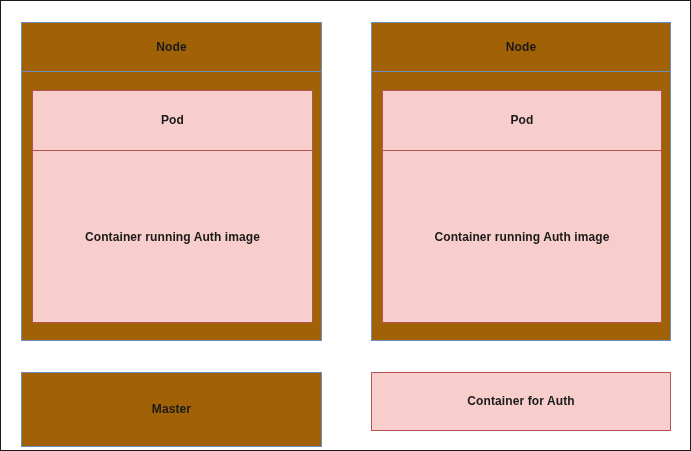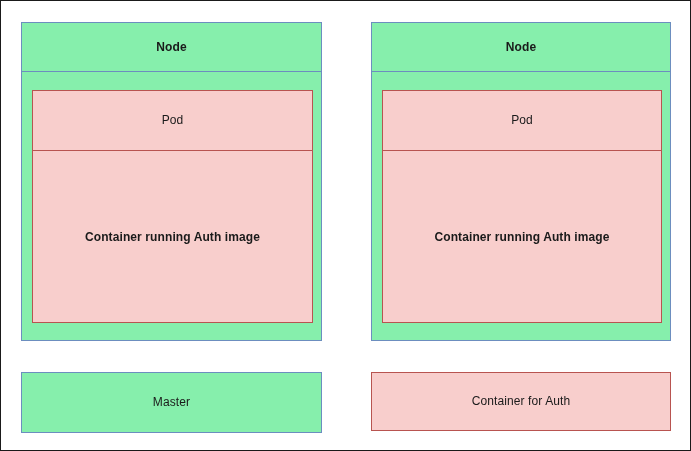--- a/index.html
+++ b/index.html
@@ -23,21 +23,21 @@
   }
 
   
   .shape {
     position: absolute;
     box-sizing: border-box;
     border-width: 1px;
     border-style: solid;
   }
   .fill-blue {
-    background: #86efac;
+    background: #a16207;
     border-color: #6c8ebf;
   }
   .fill-pink {
     background: #f8cecc;
     border-color: #b85450;
   }
 
   
   .band {
     position: absolute;
@@ -51,41 +51,42 @@
   }
   .band.blue  { border-bottom-color: #6c8ebf; }
   .band.pink  { border-bottom-color: #b85450; }
 
   .lbl {
     font-size: 12px;
     line-height: 1.2;
     color: #1a1a1a;
     letter-spacing: .1px;
     white-space: nowrap;
+    font-weight: bold;
   }
   .lbl.bold { font-weight: bold; }
 
   
   .body-text {
     position: absolute;
     box-sizing: border-box;
     display: flex;
     align-items: center;
     justify-content: center;
     text-align: center;
   }
 
   
   .node-left   { left: 20px;  top: 21px;  width: 301px; height: 319px; }
   .node-right  { left: 370px; top: 21px;  width: 300px; height: 319px; }
   .node-band   { left: 0;     top: 0;     width: 100%;  height: 49px;  }
   .pod-band    { left: 0;     top: 0;     width: 100%;  height: 60px;  }
   .pod-body    { left: 0;     top: 60px;  width: 100%;  height: 173px; }
 
-  .master-box  { left: 20px;  top: 371px; width: 301px; height: 61px; padding-left: 20px; }
+  .master-box  { left: 20px;  top: 371px; width: 301px; height: 75px; padding-left: 20px; }
   .deploy-box  { left: 370px; top: 371px; width: 300px; height: 59px; }
   .full-center { left: 0; top: 0; width: 100%; height: 100%; }
 </style>
 </head>
 <body>
 
 <div class="canvas">
 
   <div class="shape fill-blue node-left">
     <div class="band blue node-band">

